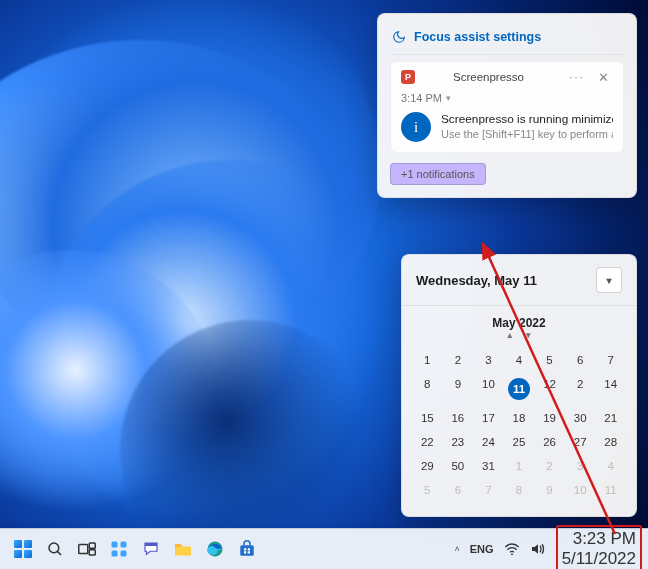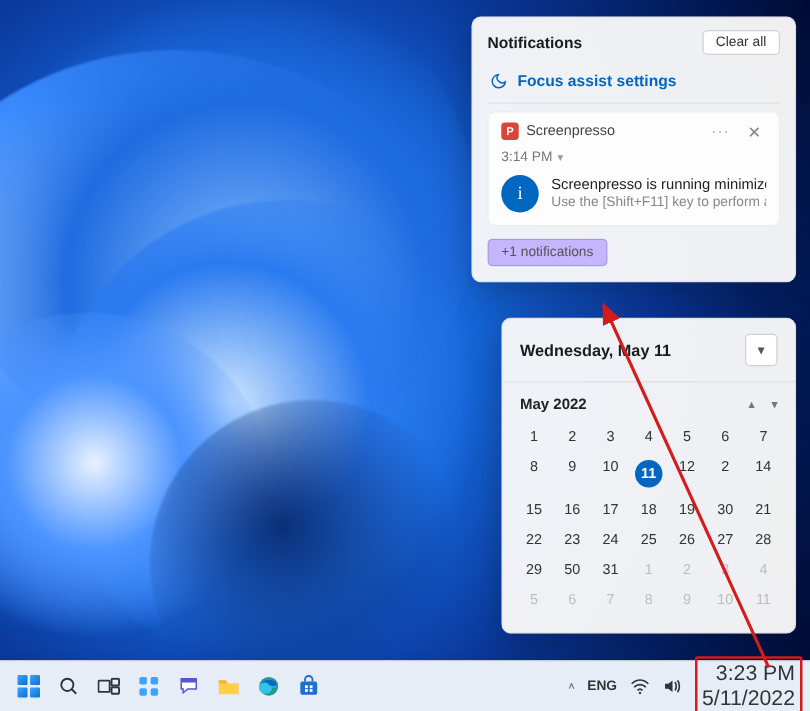--- a/index.html
+++ b/index.html
@@ -106,21 +106,21 @@
     gap:6px;
     position:relative;
   }
   .app-icon-sp {
     width: 14px; height: 14px;
     background: #d84637;
     border-radius: 3px;
     display:flex; align-items:center; justify-content:center;
     color:#fff; font-size:9px; font-weight:bold;
   }
-  .app-name { font-size: 11.5px; color:#444; }
+  .app-name { font-size: 11.5px; color:#444;margin-left:32px; }
   .notif-menu { margin-left:auto; color:#999; font-size:12px; letter-spacing:1px; padding:0 4px; cursor:pointer; }
   .notif-close { color:#888; font-size:13px; padding:0 4px; cursor:pointer; line-height:1; }
 
   .notif-time-row {
     display:flex; align-items:center; gap:4px;
     margin-top:8px;
     font-size:11px; color:#777;
   }
   .chev { font-size:9px; color:#999; }
 
@@ -177,20 +177,21 @@
   }
 
   .cal-monthrow {
     display:flex;
     align-items:center;
     justify-content:space-between;
     padding:10px 14px 4px 14px;
     font-size:12px;
     font-weight:600;
     color:#222;
+    flex-direction:column;
   }
   .cal-nav { display:flex; gap:14px; color:#777; }
   .cal-nav span { font-size:9px; cursor:pointer; }
 
   .cal-grid {
     padding: 4px 10px 14px 10px;
   }
   .cal-row {
     display:grid;
     grid-template-columns: repeat(7, 1fr);
@@ -276,24 +277,20 @@
 
 <div class="wallpaper">
   <div class="swirl s1"></div>
   <div class="swirl s2"></div>
   <div class="swirl s3"></div>
   <div class="swirl s4"></div>
   <div class="swirl s5"></div>
 </div>
 
 <div class="panel notifications-panel">
-  <div class="panel-header">
-    <div class="panel-title">Notifications</div>
-    <button class="clear-all-btn">Clear all</button>
-  </div>
 
   <div class="focus-row">
     <span class="moon-icon">
       <svg width="14" height="14" viewBox="0 0 24 24" fill="none" stroke="#0067c0" stroke-width="2">
         <path d="M21 12.8A9 9 0 1 1 11.2 3a7 7 0 0 0 9.8 9.8z"></path>
       </svg>
     </span>
     <span class="focus-link">Focus assist settings</span>
   </div>
 

